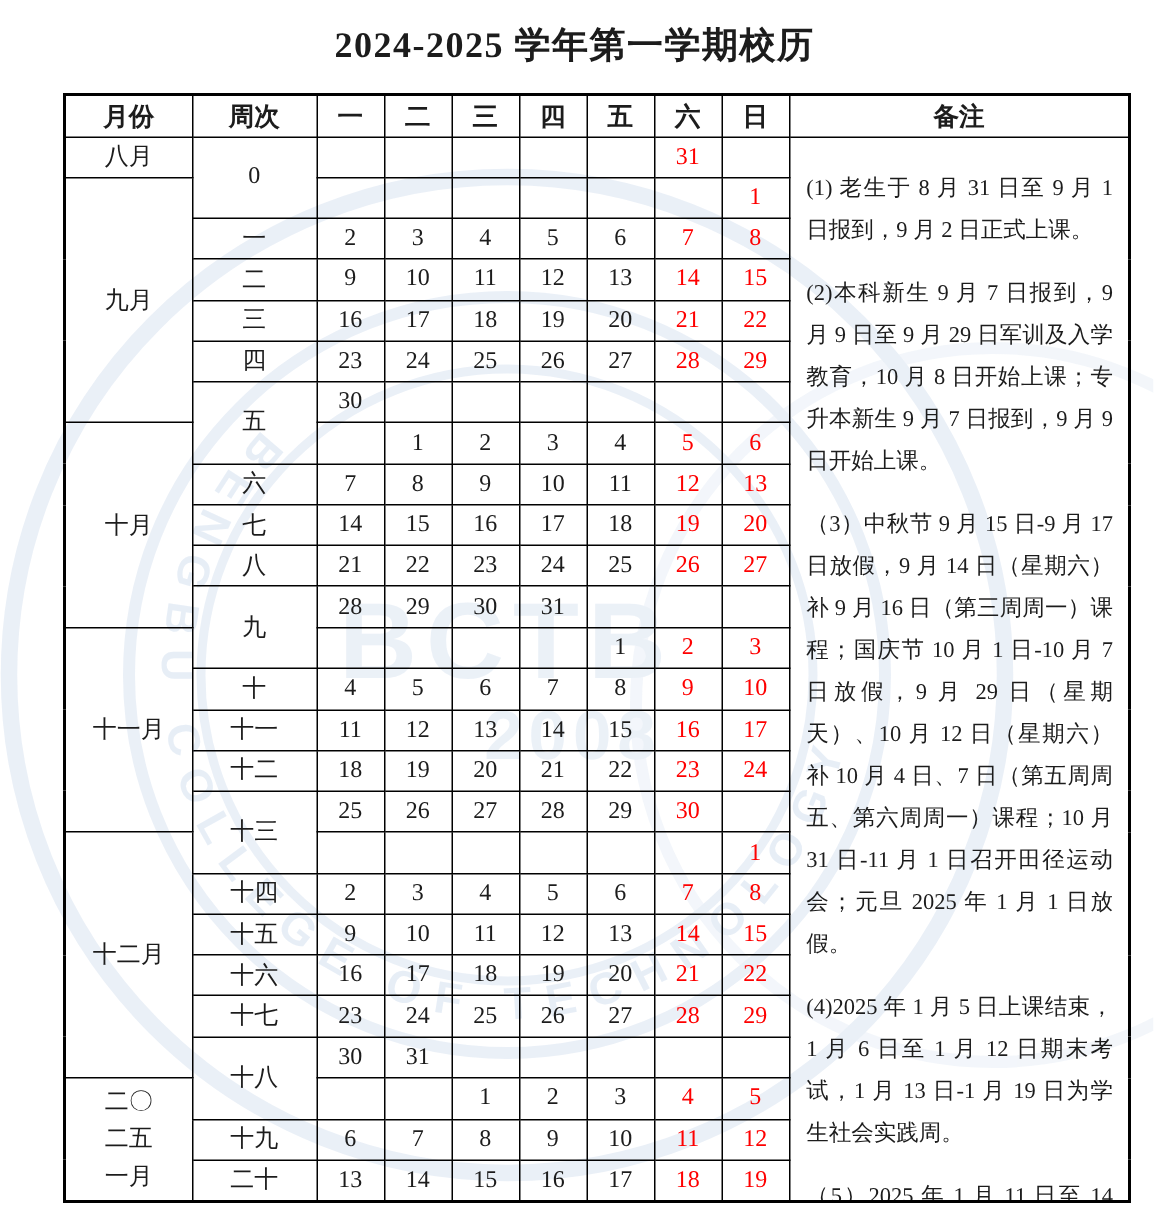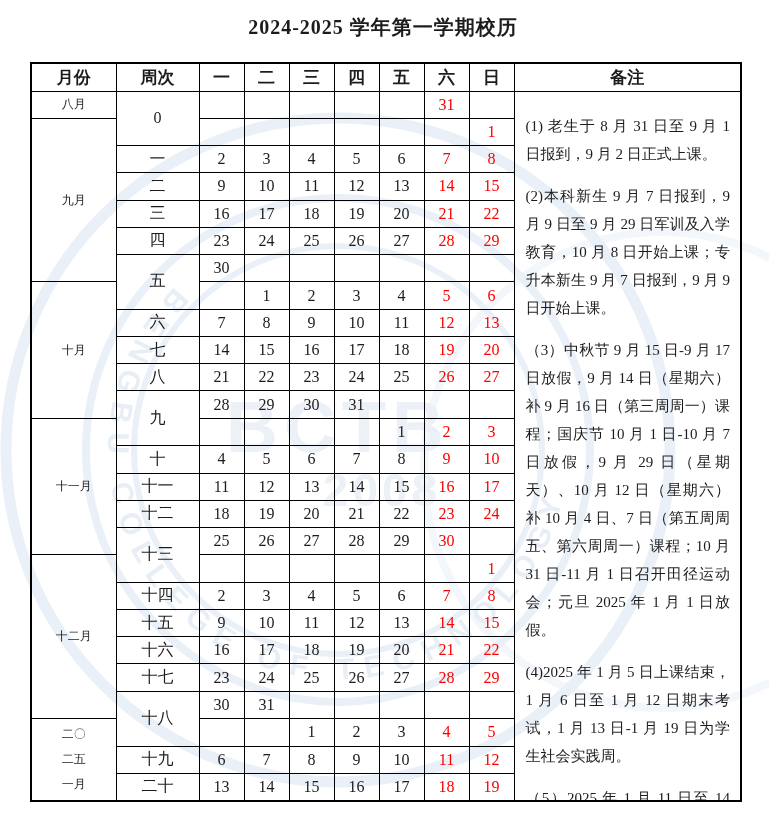--- a/index.html
+++ b/index.html
@@ -7,36 +7,36 @@
     width:769px;height:818px;background:#ffffff;position:relative;
     font-family:"Liberation Serif","DejaVu Serif",serif;color:#1c1c1c;
     overflow:hidden;
   }
   .watermark{
     position:absolute;left:0;top:0;width:769px;height:818px;
     z-index:0;pointer-events:none;opacity:0.55;
   }
   .page-title{
     position:absolute;left:0;top:14px;width:766px;text-align:center;
-    font-size:20px;font-weight:bold;letter-spacing:1px;z-index:2;
+    font-size:24px;font-weight:bold;letter-spacing:1px;z-index:2;
   }
   table.calendar{
-    position:absolute;left:30px;top:62px;z-index:1;
+    position:absolute;left:42px;top:62px;z-index:1;
     border-collapse:collapse;table-layout:fixed;width:710px;
     background:transparent;
     border:2px solid #000;
   }
   table.calendar th,table.calendar td{
     border:1px solid #000;padding:0;text-align:center;vertical-align:middle;
     background:transparent;overflow:hidden;
   }
   table.calendar thead tr{height:28px;}
   table.calendar tbody tr{height:27.2px;}
   th.colhead{font-size:17px;font-weight:bold;}
-  td.month{font-size:12px;line-height:25px;margin-left:44px;}
+  td.month{font-size:16px;line-height:25px;margin-left:44px;}
   td.week{font-size:16px;}
   td.day{font-size:16px;}
   td.day.red{color:#fe0000;}
   td.remarks{vertical-align:top;text-align:left;}
   .remarks-box{
     height:702px;overflow:hidden;padding:6px 10px 0 11px;
     text-align:justify;font-size:15px;line-height:28px;
   }
   .remarks-box p{margin:14px 0 12px 0;}
 </style>

